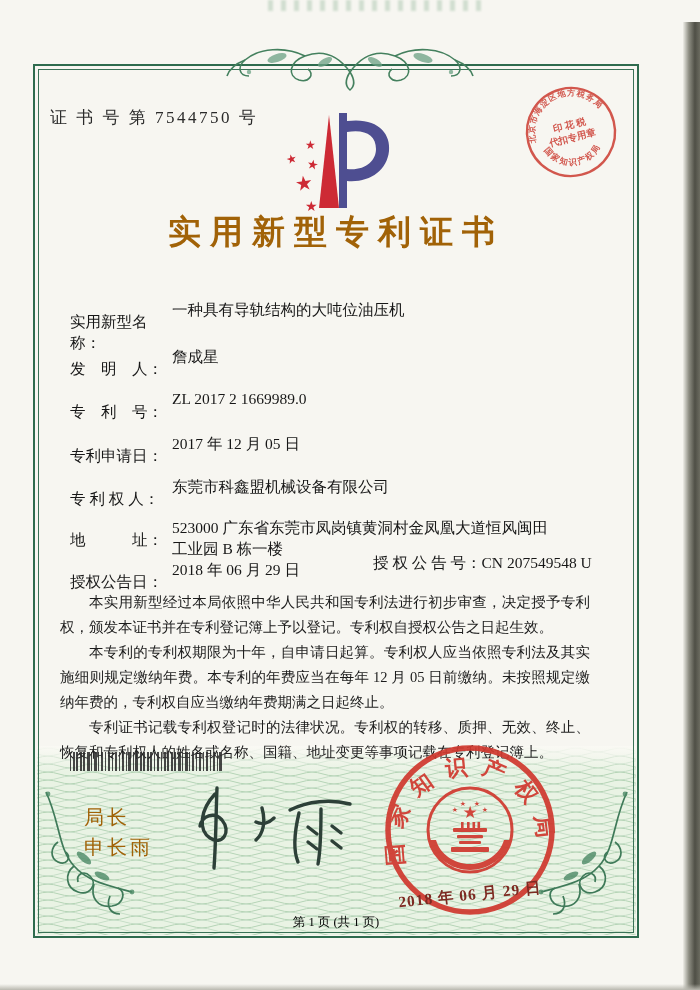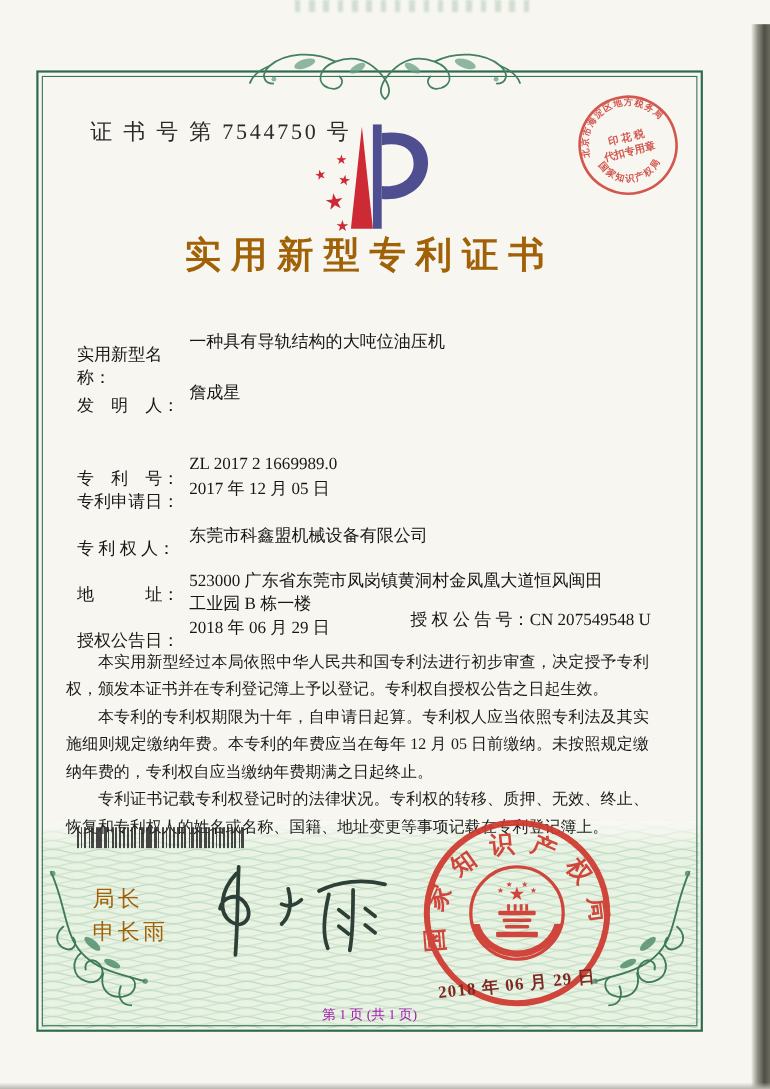--- a/index.html
+++ b/index.html
@@ -14,21 +14,21 @@
   .ghost{position:absolute;left:268px;top:0;width:215px;height:11px;opacity:.45;filter:blur(1px);
     background:repeating-linear-gradient(90deg,rgba(96,150,110,.55) 0 5px,rgba(96,150,110,0) 5px 13px);}
   
   .frame-outer{position:absolute;left:33px;top:64px;width:606px;height:874px;
     border:2.5px solid #2e6b4e;box-sizing:border-box;}
   .frame-inner{position:absolute;left:3px;top:3px;right:3px;bottom:3px;border:1px solid #3a7257;}
   
   .band{position:absolute;left:37px;top:746px;width:599px;height:189px;}
   .band-fade{position:absolute;left:37px;top:746px;width:599px;height:26px;
     background:linear-gradient(180deg,rgba(250,249,244,1),rgba(250,249,244,0));}
-  .cert-no{position:absolute;left:82px;top:106px;font-size:20px;letter-spacing:2.5px;color:#2a2a2a;}
+  .cert-no{position:absolute;left:50px;top:106px;font-size:17px;letter-spacing:2.5px;color:#2a2a2a;}
   
   .logo{position:absolute;left:281px;top:113px;width:110px;height:97px;}
   .logo .star{position:absolute;color:#cd2a35;line-height:1;font-family:"DejaVu Sans",sans-serif;}
   .title{position:absolute;left:0;top:210px;width:672px;text-align:center;
     font-size:33px;font-weight:bold;letter-spacing:9px;color:#a16207;}
   
   .row{position:absolute;left:70px;font-size:15.5px;color:#171717;}
   .row .lab{display:inline-block;width:100px;vertical-align:top;margin-top:12px;}
   .row .val{display:inline-block;margin-left:2px;max-width:430px;}
   .row2lab{position:absolute;left:373px;font-size:15.5px;color:#171717;}
@@ -36,21 +36,21 @@
     font-size:14.5px;line-height:25px;color:#1c1c1c;}
   .body-text p{margin:0;text-indent:2em;text-align:justify;}
   .barcode{position:absolute;left:70px;top:752px;width:152px;height:19px;opacity:.88;
     background:repeating-linear-gradient(90deg,#2e2e2e 0 1.5px,rgba(0,0,0,0) 1.5px 3.5px),
                repeating-linear-gradient(90deg,#2e2e2e 0 1px,rgba(0,0,0,0) 1px 6.5px);}
   .official{position:absolute;left:84px;font-size:20px;letter-spacing:3px;color:#a16207;text-align:right;}
   .sig{position:absolute;left:170px;top:780px;}
   .seal{position:absolute;left:380px;top:740px;}
   .seal-date{position:absolute;left:398px;top:884px;width:160px;font-size:15.5px;font-weight:bold;
     color:#7d2a22;transform:rotate(-6deg);letter-spacing:1px;}
-  .footer{position:absolute;left:33px;top:914px;width:606px;text-align:center;font-size:12.5px;color:#a21caf;}
+  .footer{position:absolute;left:33px;top:914px;width:606px;text-align:center;font-size:12.5px;color:#000000;}
   .stamp{position:absolute;left:521px;top:82px;transform:rotate(-14deg);opacity:.92;}
   .flourish{position:absolute;}
 </style>
 </head>
 <body>
 
 <div class="scan">
 
   <div class="ghost"></div>
 
@@ -156,21 +156,21 @@
   </div>
 
   <div class="title">实用新型专利证书</div>
 
   <div class="row" style="top:300px;">
     <span class="lab">实用新型名称：</span><span class="val">一种具有导轨结构的大吨位油压机</span>
   </div>
   <div class="row" style="top:347px;">
     <span class="lab">发　明　人：</span><span class="val">詹成星</span>
   </div>
-  <div class="row" style="top:413px;">
+  <div class="row" style="top:390px;">
     <span class="lab">专　利　号：</span><span class="val">ZL 2017 2 1669989.0</span>
   </div>
   <div class="row" style="top:434px;">
     <span class="lab">专利申请日：</span><span class="val">2017 年 12 月 05 日</span>
   </div>
   <div class="row" style="top:477px;">
     <span class="lab">专 利 权 人：</span><span class="val">东莞市科鑫盟机械设备有限公司</span>
   </div>
   <div class="row" style="top:518px;">
     <span class="lab">地　　　址：</span><span class="val"><span style="display:block;">523000 广东省东莞市凤岗镇黄洞村金凤凰大道恒风闽田</span><span style="display:block;font-family:Liberation Serif, serif;">工业园 B 栋一楼</span></span>

